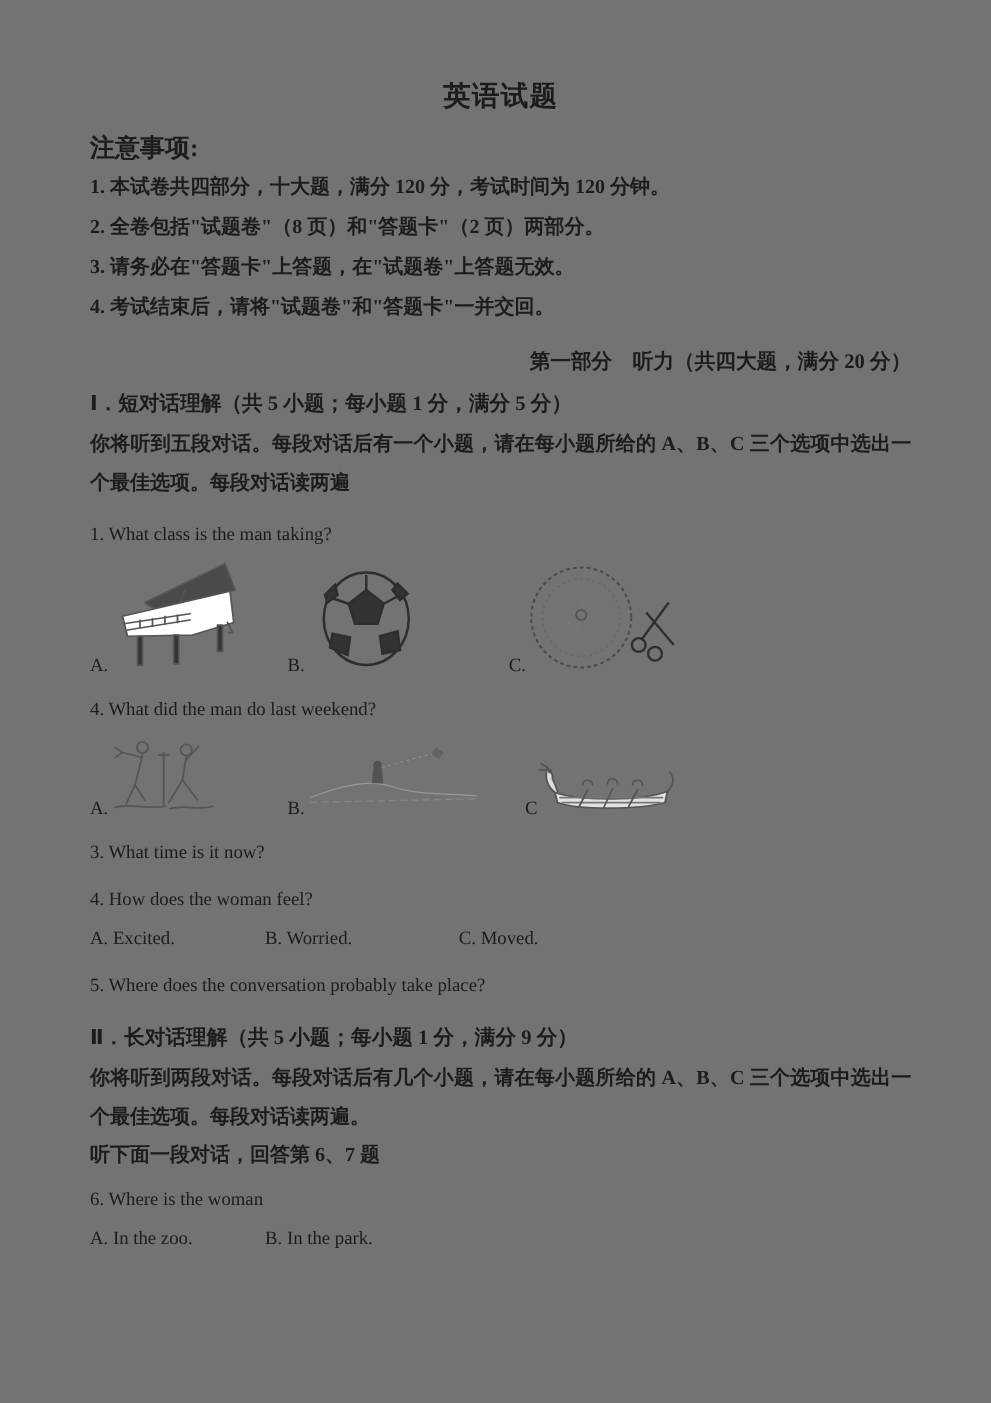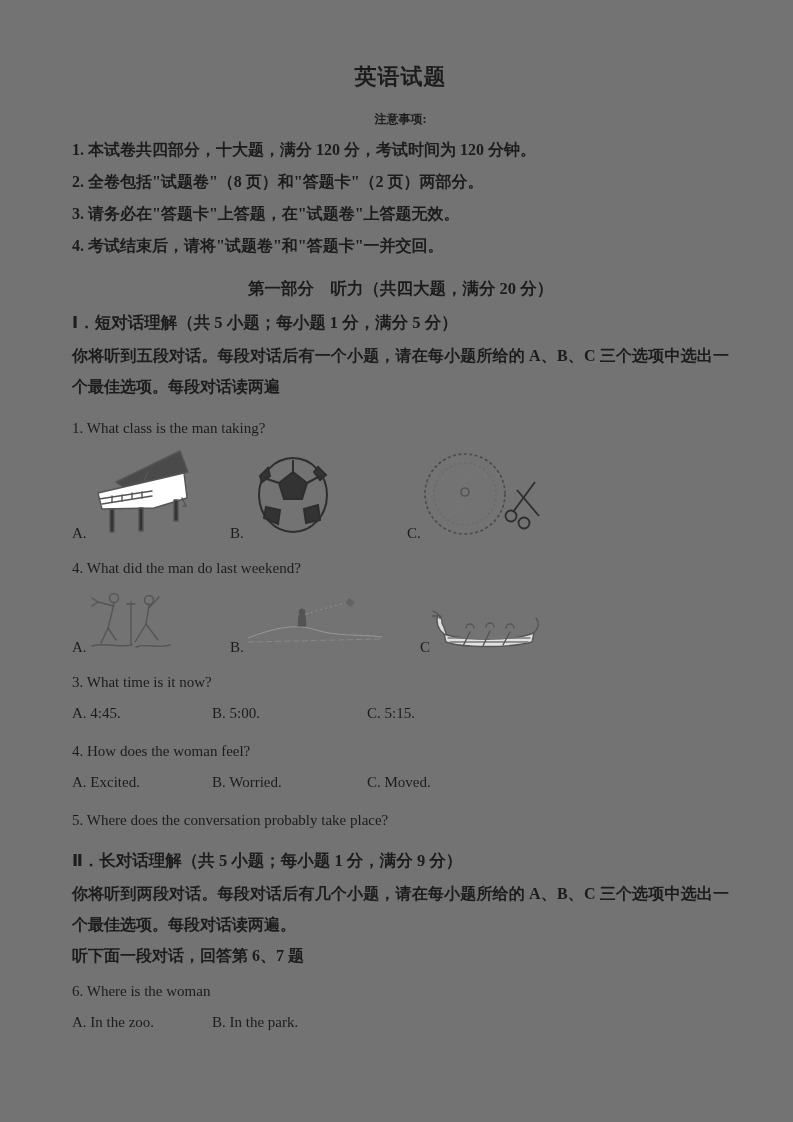--- a/index.html
+++ b/index.html
@@ -13,24 +13,24 @@
     padding:62px 64px 0 72px;
     overflow:hidden;
     font-family:"Liberation Serif", serif;
   }
   .cn{font-family:"Liberation Serif","DejaVu Sans",serif;font-weight:bold;}
   .en{font-family:"Liberation Serif","DejaVu Serif",serif;font-weight:normal;}
   .title{
     text-align:center;font-size:22px;line-height:30px;margin:0 0 12px 0;
     letter-spacing:1px;
   }
-  .notice-head{font-size:12px;line-height:30px;margin-top:6px;text-align:center;}
+  .notice-head{font-size:20px;line-height:30px;margin-top:6px;}
   .notice-item{font-size:16px;line-height:32px;}
   .part-head{
-    text-align:center;font-size:16.5px;line-height:30px;margin-top:12px;
+    text-align:right;font-size:16.5px;line-height:30px;margin-top:12px;
   }
   .sec-head{font-size:16.5px;line-height:30px;margin-top:4px;}
   .instr{font-size:16px;line-height:31px;margin-top:2px;text-align:justify;}
   .q{font-size:15px;line-height:24px;margin-top:14px;}
   .opts{display:grid;grid-template-columns:140px 155px auto;font-size:15px;line-height:24px;margin-top:7px;}
   .opts.wide{grid-template-columns:158px 167px auto;}
   .pics{position:relative;margin-top:4px;}
   .pics1{display:grid;grid-template-columns:158px 177px auto;height:98px;}
   .pics2{display:grid;grid-template-columns:158px 190px auto;height:72px;}
   .pic-cell{position:relative;}
@@ -164,25 +164,20 @@
           <circle cx="10" cy="17" r="1" fill="#333"></circle>
           <path d="M104,33 C109,28 110,23 106,18"></path>
           <path d="M36,28 a4,4 0 0 1 8,0 M56,27 a4,4 0 0 1 8,0 M76,28 a4,4 0 0 1 8,0"></path>
           <path d="M40,32 L33,46 M60,31 L53,46 M80,32 L73,45"></path>
         </g>
       </svg>
     </div>
   </div>
 
   <div class="q en">3. What time is it now?</div>
-  <div class="opts en">
-    <span>A. 4:45.</span>
-    <span>B. 5:00.</span>
-    <span>C. 5:15.</span>
-  </div>
 
   <div class="q en">4. How does the woman feel?</div>
   <div class="opts en">
     <span>A. Excited.</span>
     <span>B. Worried.</span>
     <span>C. Moved.</span>
   </div>
 
   <div class="q en">5. Where does the conversation probably take place?</div>
 

